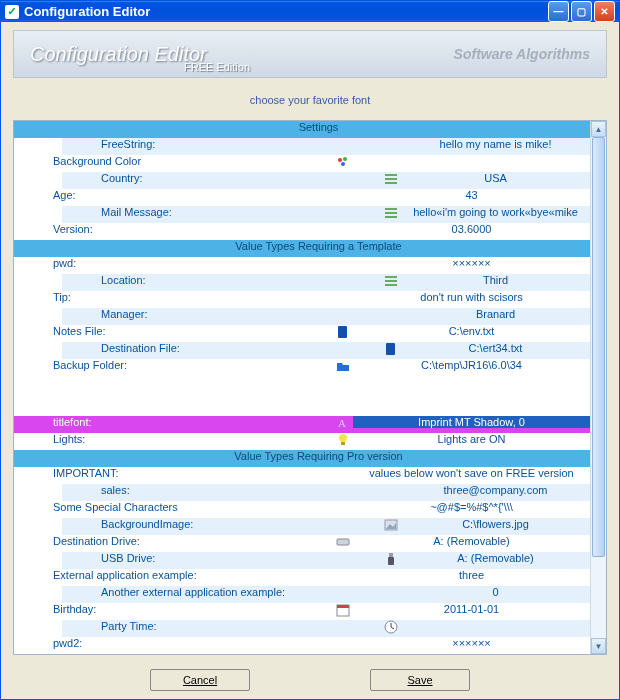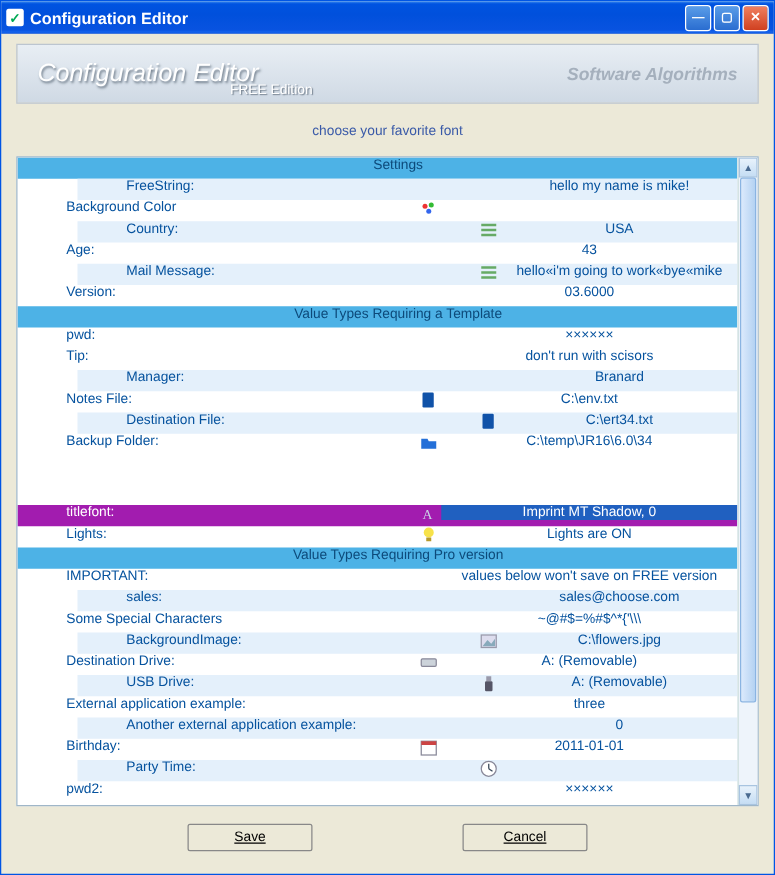--- a/index.html
+++ b/index.html
@@ -16,21 +16,21 @@
 .banner { height: 48px; background: linear-gradient(to bottom, #e8eef4, #cfd9e4); border: 1px solid #bcc5d0; margin: 0 0 6px; display: flex; align-items: center; padding: 0 16px; position: relative; }
 .banner .btitle { font-size: 20px; font-style: italic; color: #fff; text-shadow: 1px 1px 2px #6d7a88; }
 .banner .bsub { position: absolute; left: 170px; top: 30px; font-size: 11px; color: #fff; text-shadow: 1px 1px 1px #6d7a88; }
 .banner .brand { margin-left: auto; color: #a5b0bd; font-style: italic; font-size: 14px; font-weight: bold; }
 .prompt { text-align: center; color: #3a5aa8; font-size: 11px; padding: 10px 0 14px; }
 .gridwrap { flex: 1; border: 1px solid #9fb6c8; background: #fff; display: flex; overflow: hidden; }
 .grid { flex: 1; overflow: hidden; }
 .grid .row { display: flex; height: 17px; align-items: flex-start; padding-left: 33px; }
 .grid .row.section { background: #4db2e6; color: #0d4a7a; justify-content: center; font-size: 11px; }
 .grid .row.alt { background: #e4f0fb; margin-left: 48px; }
-.grid .row.sel { background: #a21caf; color: #fff; margin-top: 40px; }
+.grid .row.sel { background: #d946ef; color: #fff; margin-top: 40px; }
 .grid .row.sel .val { background: #2060c0; color: #fff; }
 .label { width: 286px; padding-left: 6px; color: #05529e; white-space: nowrap; }
 .row.sel .label { color: #fff; }
 .iconcell { width: 20px; display: flex; align-items: center; justify-content: center; }
 .val { flex: 1; text-align: center; color: #05529e; padding: 0 4px; white-space: nowrap; overflow: hidden; }
 .val.green { background: #8fe9a6; color: #333; }
 .scrollbar { width: 16px; background: #eef4fb; border-left: 1px solid #cdd; display: flex; flex-direction: column; }
 .scrollbar .arrow { height: 16px; background: linear-gradient(#e8f2fb,#c5ddf4); border: 1px solid #a8c4e0; display: flex; align-items: center; justify-content: center; color: #4a6a90; font-size: 8px; cursor: pointer; }
 .scrollbar .track { flex: 1; position: relative; }
 .scrollbar .thumb { position: absolute; top: 0; left: 1px; right: 1px; height: 420px; background: linear-gradient(to right,#dceafc,#b4d2f2); border: 1px solid #8ab4e2; border-radius: 2px; cursor: pointer; }
@@ -125,20 +125,33 @@
 
         <div class="row section">
             <span>Value Types Requiring a Template</span>
           </div>
 
         <div class="row">
           <span class="label">pwd:</span>
           <span class="iconcell"></span>
           <span class="val">××××××</span>
         </div>
+        <div class="row alt">
+          <span class="label">Location:</span>
+          <span class="iconcell">
+              <span class="ico">
+                <svg viewBox="0 0 14 14">
+                  <rect x="1" y="2" width="12" height="2" fill="#6a6"></rect>
+                  <rect x="1" y="6" width="12" height="2" fill="#6a6"></rect>
+                  <rect x="1" y="10" width="12" height="2" fill="#6a6"></rect>
+                </svg>
+              </span>
+            </span>
+          <span class="val">Third</span>
+        </div>
         <div class="row">
           <span class="label">Tip:</span>
           <span class="iconcell"></span>
           <span class="val">don't run with scisors</span>
         </div>
         <div class="row alt">
           <span class="label">Manager:</span>
           <span class="iconcell"></span>
           <span class="val">Branard</span>
         </div>
@@ -204,21 +217,21 @@
           </div>
 
         <div class="row">
           <span class="label">IMPORTANT:</span>
           <span class="iconcell"></span>
           <span class="val">values below won't save on FREE version</span>
         </div>
         <div class="row alt">
           <span class="label">sales:</span>
           <span class="iconcell"></span>
-          <span class="val">sales@choose.com</span>
+          <span class="val">three@company.com</span>
         </div>
         <div class="row">
           <span class="label">Some Special Characters</span>
           <span class="iconcell"></span>
           <span class="val">~@#$=%#$^*{'\\\</span>
         </div>
         <div class="row alt">
           <span class="label">BackgroundImage:</span>
           <span class="iconcell">
               <span class="ico">
@@ -297,17 +310,17 @@
       <div class="scrollbar">
         <div class="arrow">▲</div>
         <div class="track">
           <div class="thumb"></div>
         </div>
         <div class="arrow">▼</div>
       </div>
     </div>
 
     <div class="buttons">
+      <button class="btn"><span class="ul">Cancel</span></button>
       <button class="btn"><span class="ul">Save</span></button>
-      <button class="btn"><span class="ul">Cancel</span></button>
     </div>
   </div>
 </div>
 
 </body></html>

